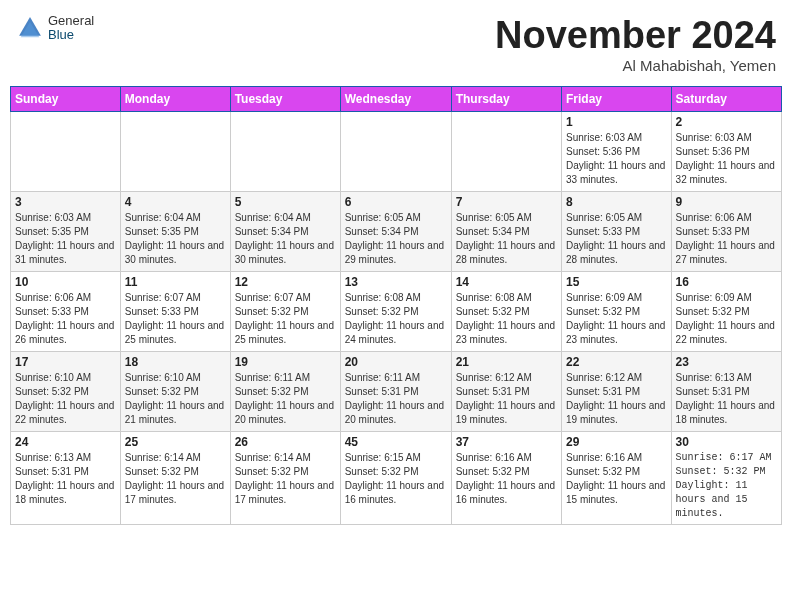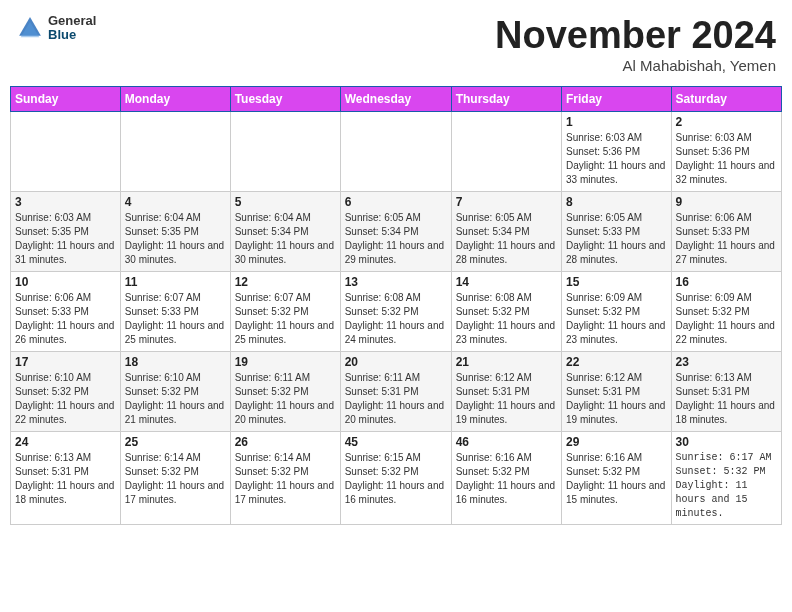--- a/index.html
+++ b/index.html
@@ -19,21 +19,21 @@
     }
     .logo {
       display: flex;
       align-items: center;
       gap: 4px;
     }
     .logo-text {
       display: flex;
       flex-direction: column;
       font-size: 13px;
-      font-weight: bold;
+      font-weight: normal;
       line-height: 1.1;
       justify-content: space-between;
     }
     .logo-text span:first-child { color: #333; }
     .logo-text span:last-child { color: #0c4a6e; }
     .logo-icon {
       width: 28px;
       height: 28px;
     }
     .title-block {
@@ -298,21 +298,21 @@
 Sunset: 5:32 PM
 Daylight: 11 hours and 17 minutes.</div>
         </td>
         <td>
           <span class="day-num">45</span>
           <div class="day-info" style="white-space: pre-line;">Sunrise: 6:15 AM
 Sunset: 5:32 PM
 Daylight: 11 hours and 16 minutes.</div>
         </td>
         <td>
-          <span class="day-num">46</span>
+          <span class="day-num">37</span>
           <div class="day-info" style="white-space: pre-line;">Sunrise: 6:16 AM
 Sunset: 5:32 PM
 Daylight: 11 hours and 16 minutes.</div>
         </td>
         <td>
           <span class="day-num">29</span>
           <div class="day-info" style="white-space: pre-line;">Sunrise: 6:16 AM
 Sunset: 5:32 PM
 Daylight: 11 hours and 15 minutes.</div>
         </td>

